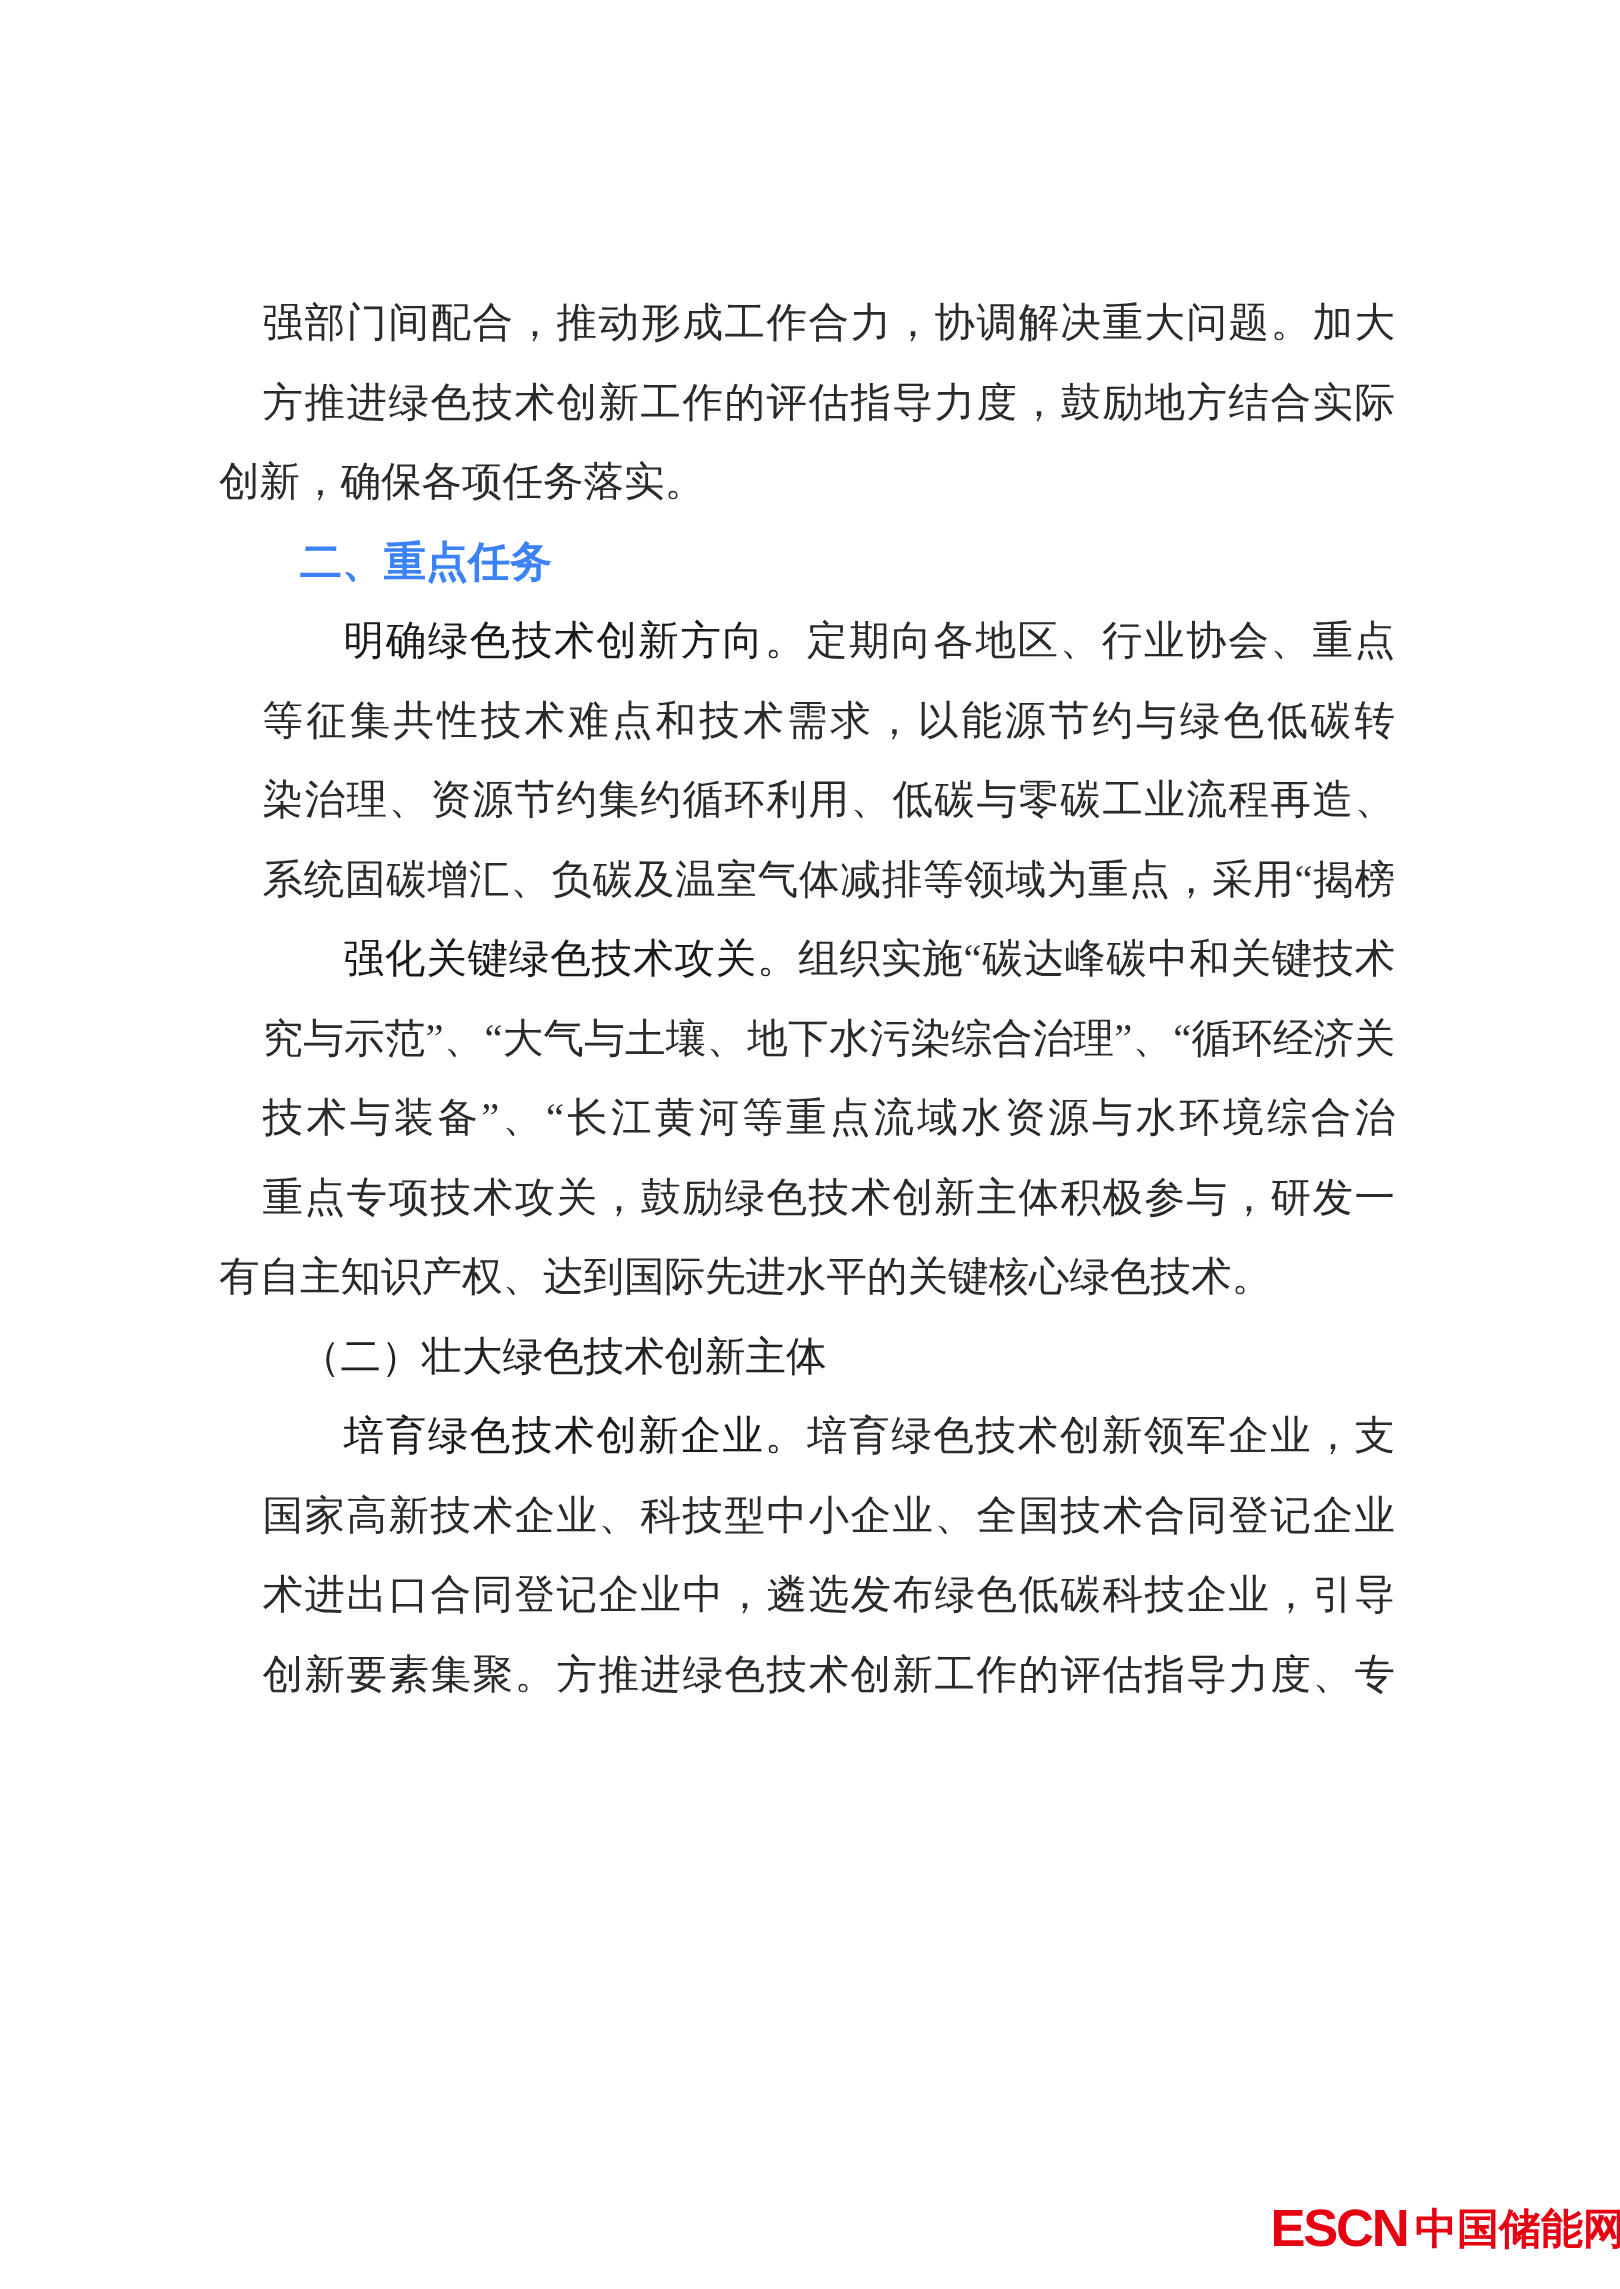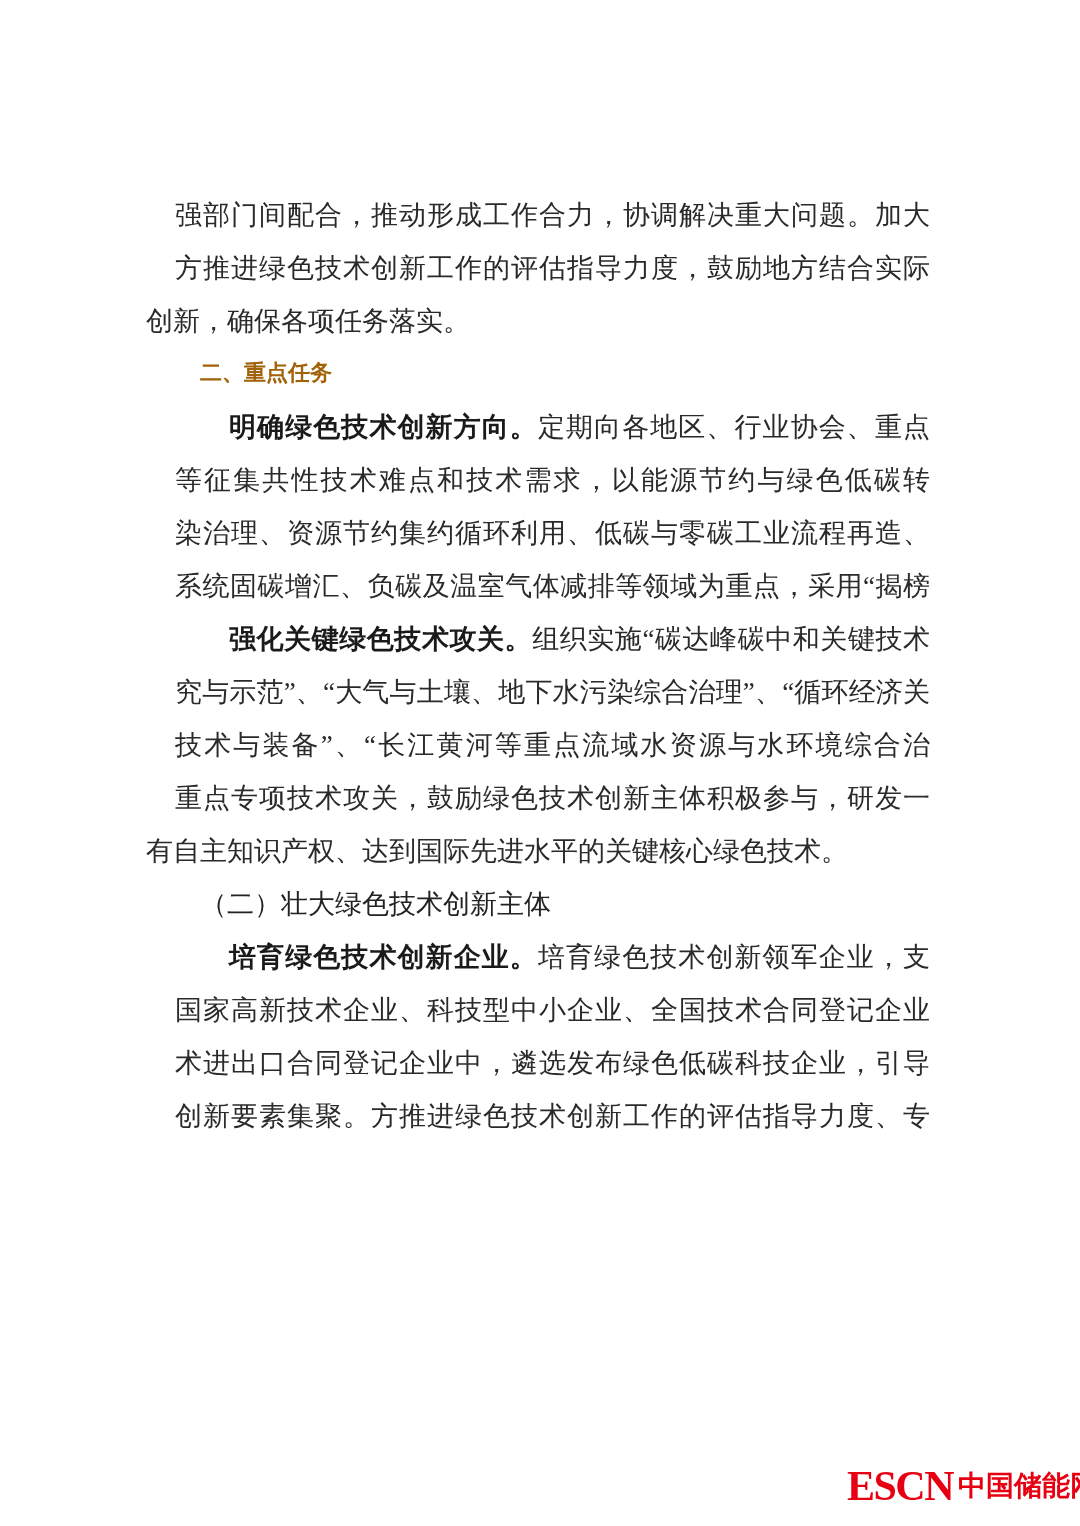--- a/index.html
+++ b/index.html
@@ -24,45 +24,45 @@
     line-height: 53px;
     overflow: hidden;
   }
   .j {
     text-align: justify;
     text-align-last: justify;
     margin-left: 29px;
   }
   .ind { padding-left: 54px; }
   .h1 {
-    font-family: Liberation Mono, monospace;
+    font-family: Liberation Sans, sans-serif;
     font-weight: 700;
-    font-size: 22px;
-    color: #a16207;
+    font-size: 28px;
+    color: #3b82f6;
   }
   .h2 { color: #222222; }
   .lead {
     font-family: "Liberation Sans", "DejaVu Sans", sans-serif;
-    font-weight: 700;
+    font-weight: 400;
     color: #1a1a1a;
   }
   .footer-logo {
     position: absolute;
     left: 847px;
     top: 1464px;
     height: 44px;
     display: flex;
     align-items: center;
     color: #e60012;
     white-space: nowrap;
   }
   .logo-en {
-    font-family: Liberation Serif, serif;
+    font-family: Liberation Sans, sans-serif;
     font-weight: 700;
-    font-size: 42px;
+    font-size: 35px;
     letter-spacing: -1.5px;
   }
   .logo-cn {
     font-family: "Liberation Sans", "DejaVu Sans", sans-serif;
     font-weight: 700;
     font-size: 28px;
     margin-left: 5px;
   }
 </style>
 </head>

